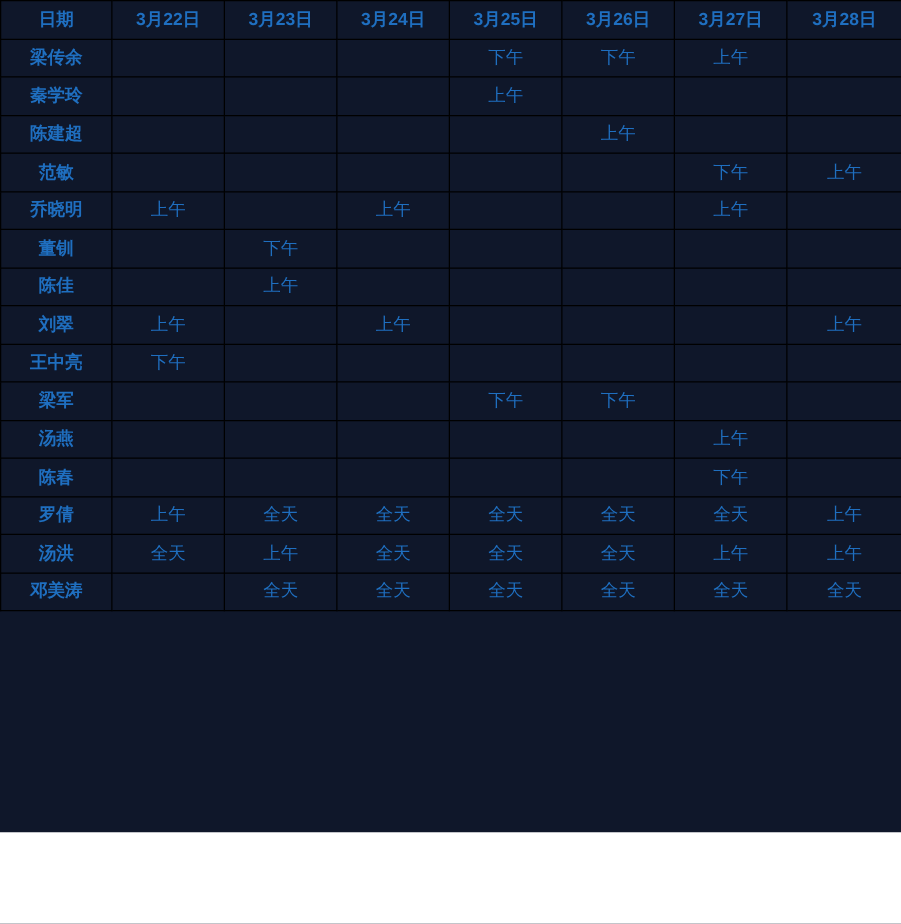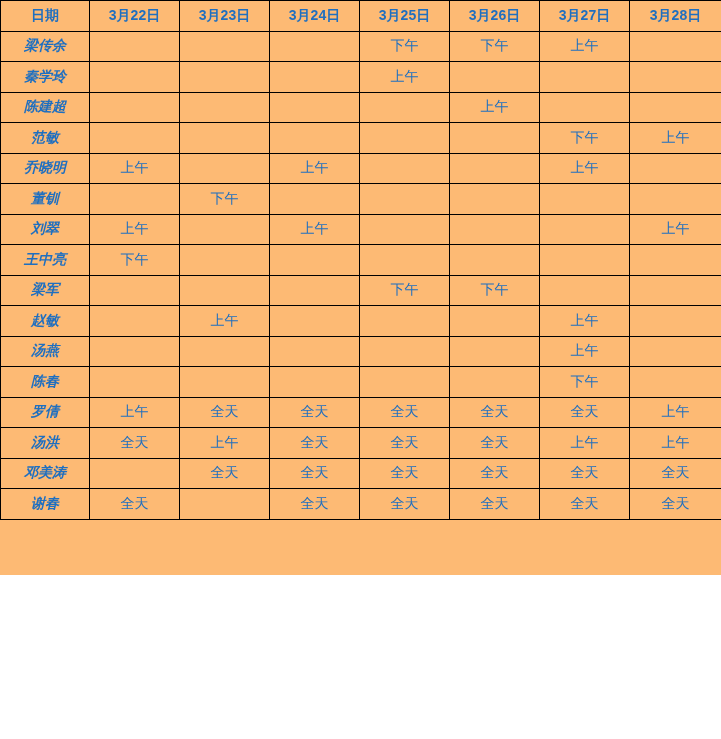--- a/index.html
+++ b/index.html
@@ -5,23 +5,23 @@
   html, body {
     margin: 0;
     padding: 0;
     background: #ffffff;
   }
   body {
     font-family: "Liberation Sans", sans-serif;
   }
   .sheet {
     width: 721px;
-    height: 575px;
+    height: 666px;
     box-sizing: border-box;
-    background: #fdba74;
+    background: #0f172a;
     position: relative;
   }
   table.schedule {
     border-collapse: collapse;
     width: 721px;
     table-layout: fixed;
   }
   table.schedule td {
     border: 1px solid #000000;
     height: 29.5px;
@@ -38,21 +38,20 @@
   col.c-day  { width: 90px; }
   col.c-day-last { width: 92px; }
 
   td.head {
     font-weight: bold;
     color: #1f6fc0;
   }
   td.name {
     font-weight: bold;
     color: #1f6fc0;
-    font-style: italic;
   }
   td.cell {
     color: #222222;
     font-weight: normal;
   }
 </style>
 </head>
 <body>
 
 <div class="sheet">
@@ -135,20 +134,30 @@
         <td class="name">董钏</td>
         <td class="cell"></td>
         <td class="cell">下午</td>
         <td class="cell"></td>
         <td class="cell"></td>
         <td class="cell"></td>
         <td class="cell"></td>
         <td class="cell"></td>
       </tr>
       <tr>
+        <td class="name">陈佳</td>
+        <td class="cell"></td>
+        <td class="cell">上午</td>
+        <td class="cell"></td>
+        <td class="cell"></td>
+        <td class="cell"></td>
+        <td class="cell"></td>
+        <td class="cell"></td>
+      </tr>
+      <tr>
         <td class="name">刘翠</td>
         <td class="cell">上午</td>
         <td class="cell"></td>
         <td class="cell">上午</td>
         <td class="cell"></td>
         <td class="cell"></td>
         <td class="cell"></td>
         <td class="cell">上午</td>
       </tr>
       <tr>
@@ -165,30 +174,20 @@
         <td class="name">梁军</td>
         <td class="cell"></td>
         <td class="cell"></td>
         <td class="cell"></td>
         <td class="cell">下午</td>
         <td class="cell">下午</td>
         <td class="cell"></td>
         <td class="cell"></td>
       </tr>
       <tr>
-        <td class="name">赵敏</td>
-        <td class="cell"></td>
-        <td class="cell">上午</td>
-        <td class="cell"></td>
-        <td class="cell"></td>
-        <td class="cell"></td>
-        <td class="cell">上午</td>
-        <td class="cell"></td>
-      </tr>
-      <tr>
         <td class="name">汤燕</td>
         <td class="cell"></td>
         <td class="cell"></td>
         <td class="cell"></td>
         <td class="cell"></td>
         <td class="cell"></td>
         <td class="cell">上午</td>
         <td class="cell"></td>
       </tr>
       <tr>
@@ -218,30 +217,20 @@
         <td class="cell">全天</td>
         <td class="cell">全天</td>
         <td class="cell">全天</td>
         <td class="cell">上午</td>
         <td class="cell">上午</td>
       </tr>
       <tr>
         <td class="name">邓美涛</td>
         <td class="cell"></td>
         <td class="cell">全天</td>
-        <td class="cell">全天</td>
-        <td class="cell">全天</td>
-        <td class="cell">全天</td>
-        <td class="cell">全天</td>
-        <td class="cell">全天</td>
-      </tr>
-      <tr>
-        <td class="name">谢春</td>
-        <td class="cell">全天</td>
-        <td class="cell"></td>
         <td class="cell">全天</td>
         <td class="cell">全天</td>
         <td class="cell">全天</td>
         <td class="cell">全天</td>
         <td class="cell">全天</td>
       </tr>
     </tbody>
   </table>
 </div>
 

